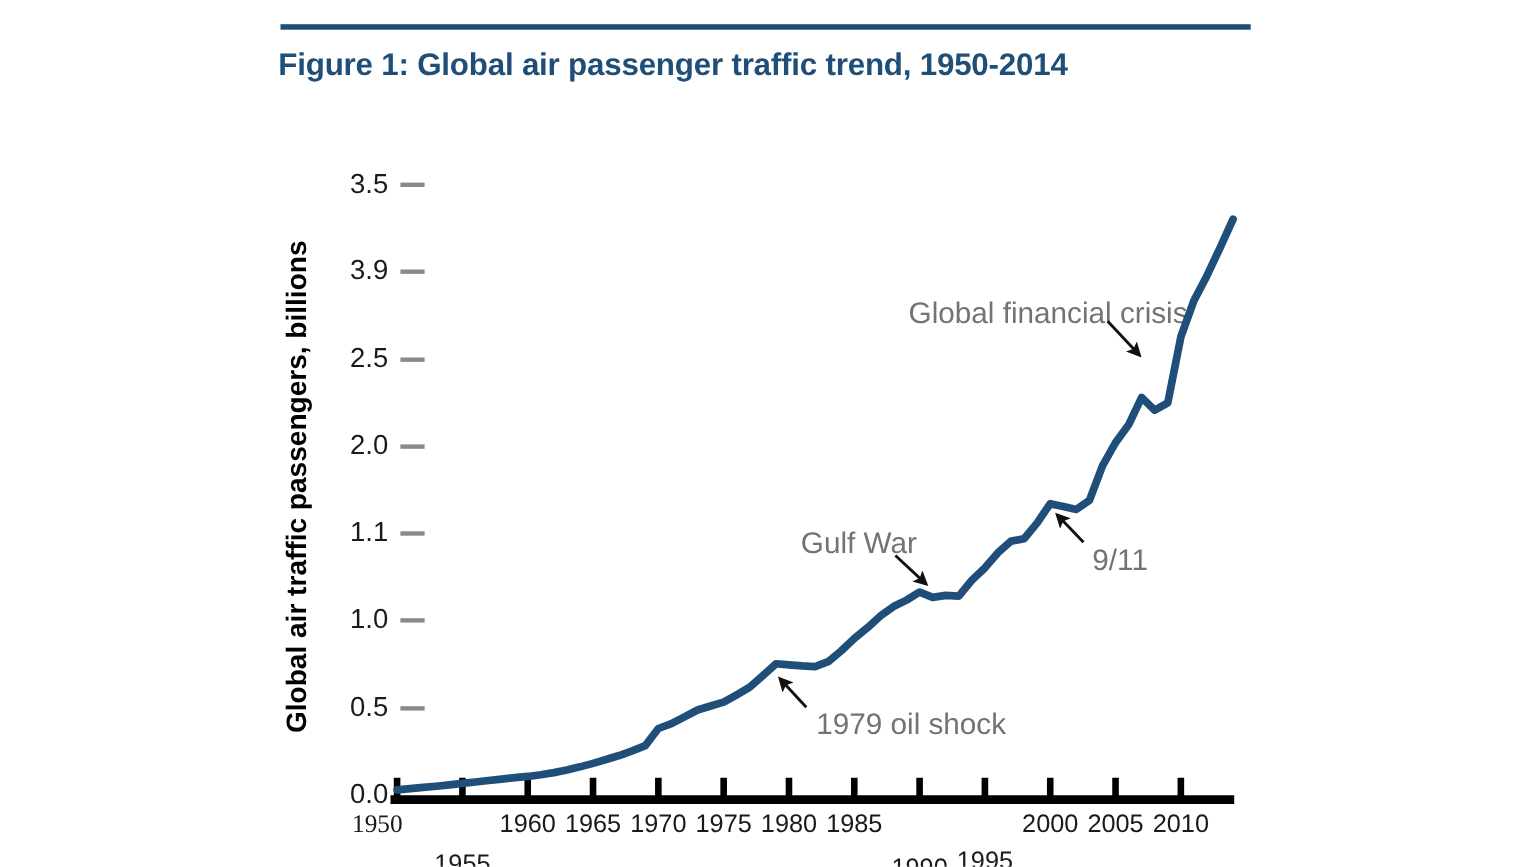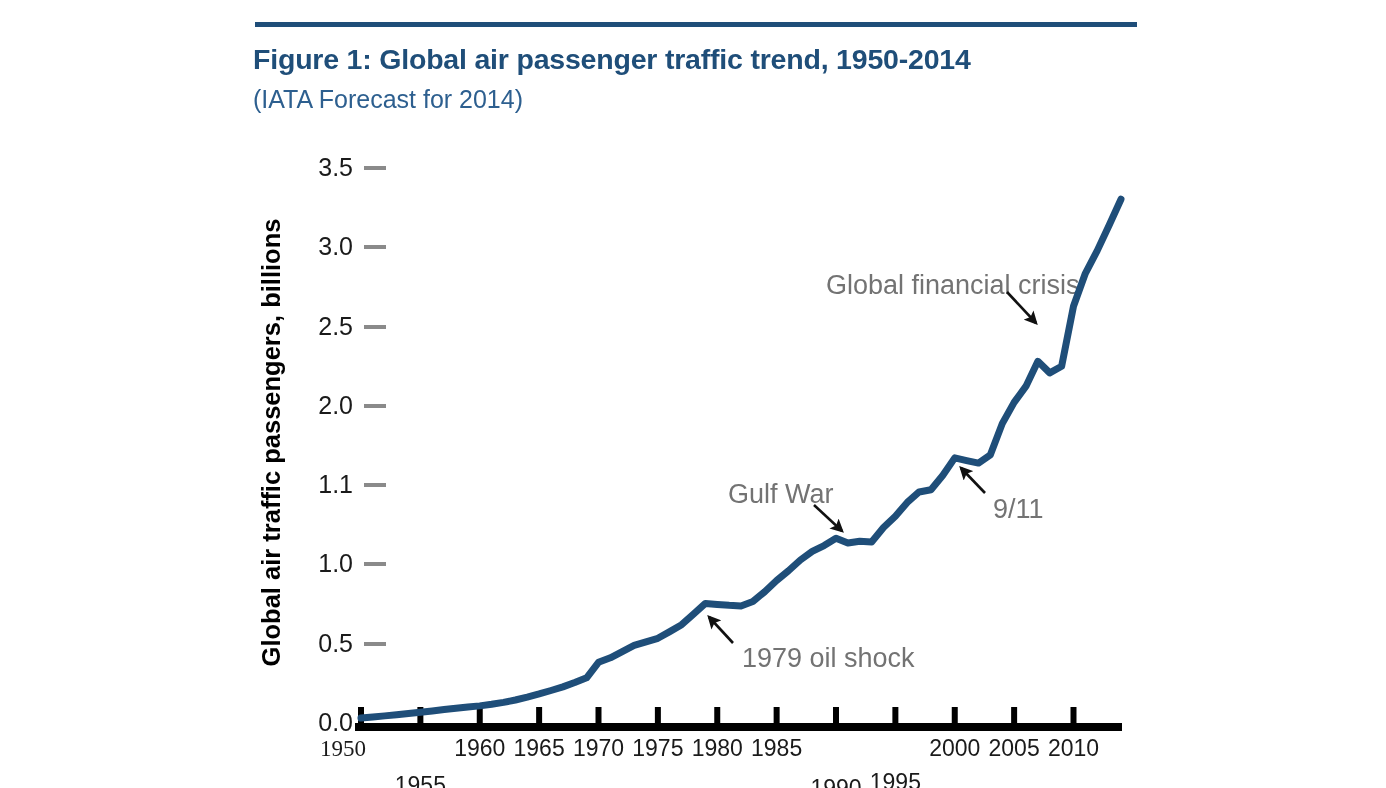--- a/index.html
+++ b/index.html
@@ -111,38 +111,37 @@
 </style>
 </head>
 <body>
 
 <div id="figure">
 
   <div id="top-rule"></div>
 
   <div id="title">Figure 1: Global air passenger traffic trend, 1950-2014</div>
 
-  <div id="subtitle">(IATA Forecast for 2014)</div>
 
   <div id="y-axis-title">Global air traffic passengers, billions</div>
 
   <div id="plot">
     <div id="y-ticks">
         <div class="y-tick-label" style="left: 283px; top: 710px;">0.0</div>
         <div class="y-tick-label" style="left: 283px; top: 630.714px;">0.5</div>
         <div class="y-tick-dash" style="left: 364px; top: 641.714px;"></div>
         <div class="y-tick-label" style="left: 283px; top: 551.429px;">1.0</div>
         <div class="y-tick-dash" style="left: 364px; top: 562.429px;"></div>
         <div class="y-tick-label" style="left: 283px; top: 472.143px;">1.1</div>
         <div class="y-tick-dash" style="left: 364px; top: 483.143px;"></div>
         <div class="y-tick-label" style="left: 283px; top: 392.857px;">2.0</div>
         <div class="y-tick-dash" style="left: 364px; top: 403.857px;"></div>
         <div class="y-tick-label" style="left: 283px; top: 313.571px;">2.5</div>
         <div class="y-tick-dash" style="left: 364px; top: 324.571px;"></div>
-        <div class="y-tick-label" style="left: 283px; top: 234.286px;">3.0</div>
+        <div class="y-tick-label" style="left: 283px; top: 234.286px;">3.9</div>
         <div class="y-tick-dash" style="left: 364px; top: 245.286px;"></div>
         <div class="y-tick-label" style="left: 283px; top: 155px;">3.5</div>
         <div class="y-tick-dash" style="left: 364px; top: 166px;"></div>
       </div>
     <div id="x-ticks">
         <div class="x-tick-label" style="left: 303px; top: 737px; font-family: Liberation Serif, serif;">1950</div>
         <div class="x-tick-label" style="left: 380.375px; top: 774px;">1955</div>
         <div class="x-tick-label" style="left: 439.75px; top: 737px;">1960</div>
         <div class="x-tick-label" style="left: 499.125px; top: 737px;">1965</div>
         <div class="x-tick-label" style="left: 558.5px; top: 737px;">1970</div>

